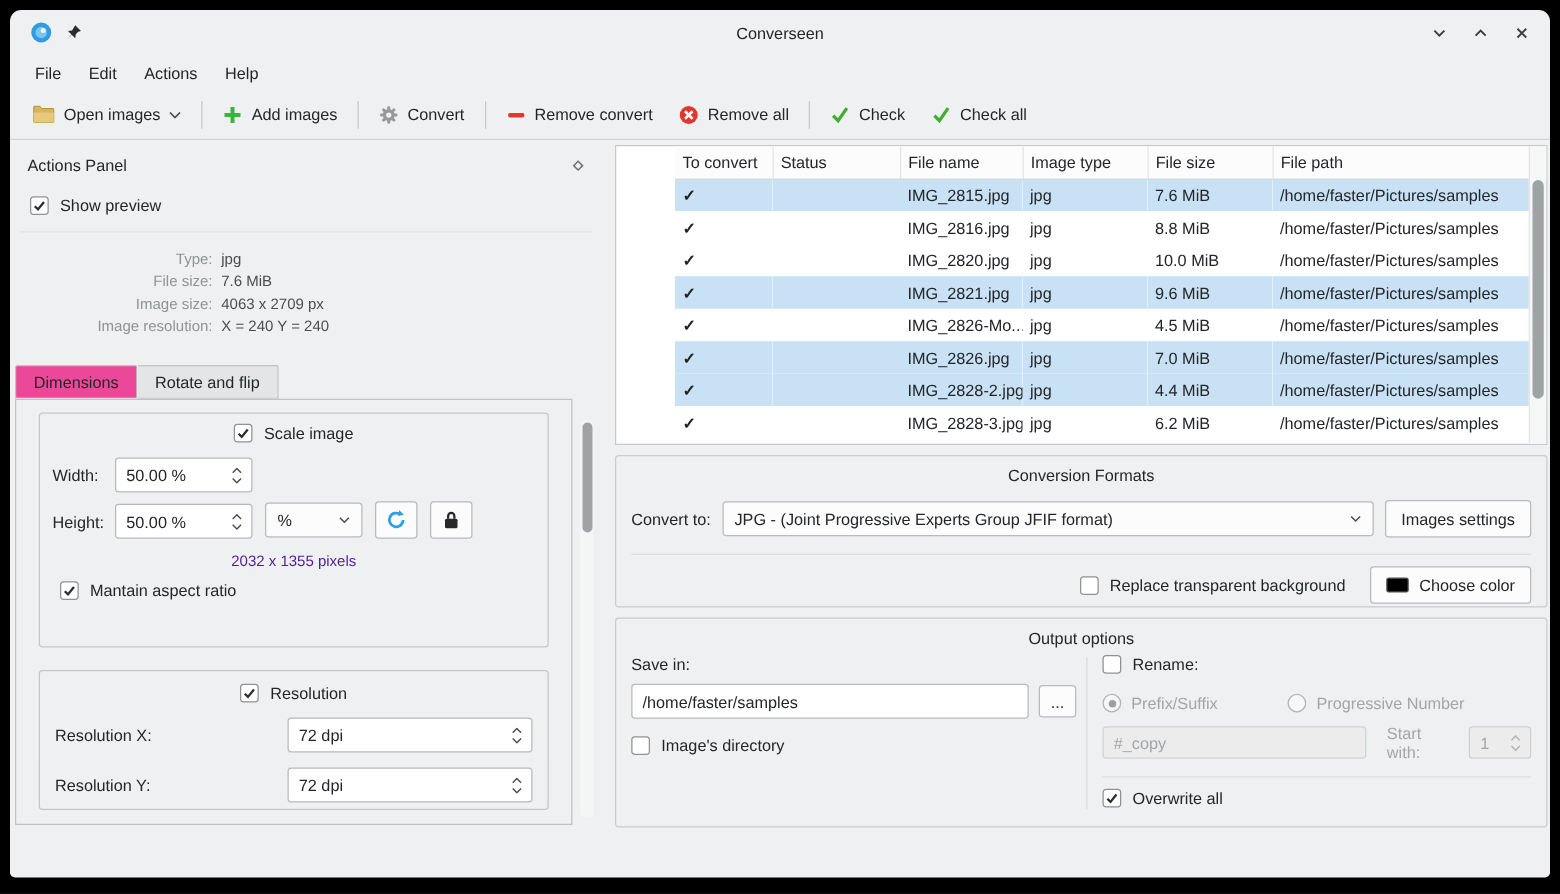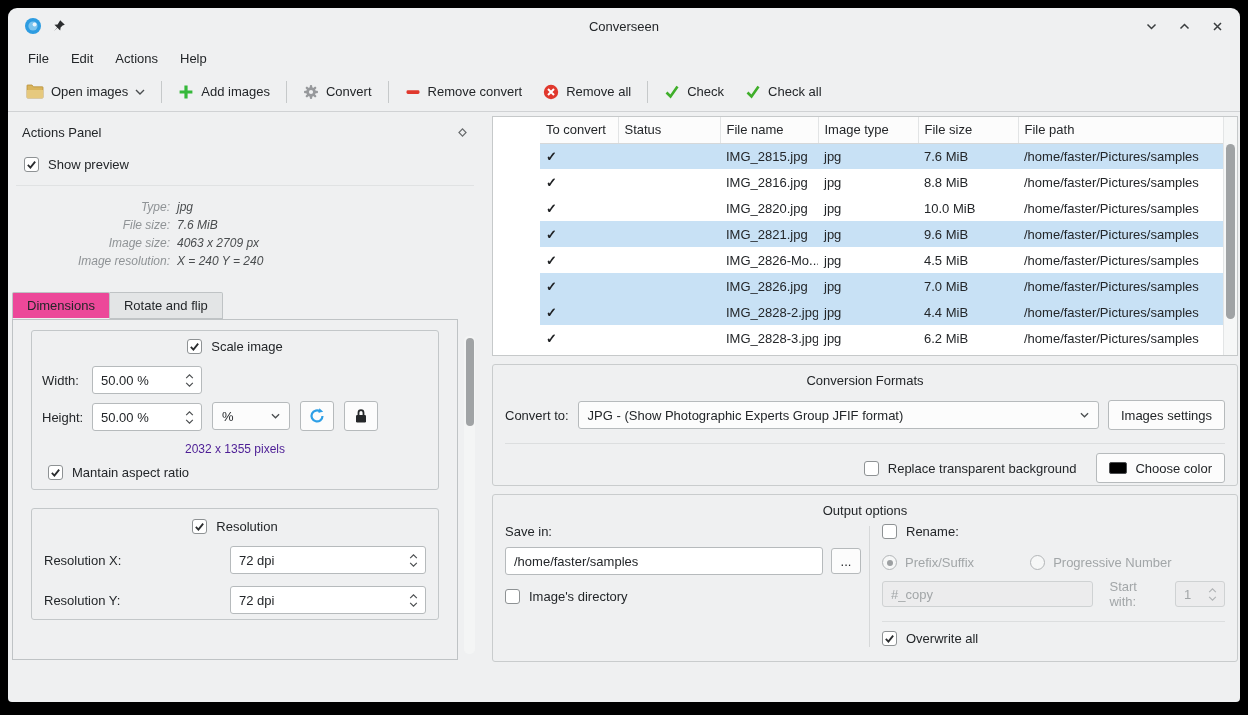--- a/index.html
+++ b/index.html
@@ -39,33 +39,33 @@
   .panel-header { height:24px; display:flex; align-items:center; padding:0 12px; flex:none; }
   .float-icon { margin-left:auto; display:flex; }
   .check-row { display:inline-flex; align-items:center; gap:9px; }
   .cb { width:15px; height:15px; border:1px solid #8e9294; border-radius:3px; background:#fff;
     display:inline-flex; align-items:center; justify-content:center; flex:none; }
   .cb svg { display:none; }
   .cb.checked svg { display:block; }
   .show-preview-wrap { margin:13px 0 0 14px; }
   .panel-sep { height:1px; background:#e0e2e3; margin:12px 6px 0 6px; }
   .info-grid { margin-top:14px; display:grid; grid-template-columns:160px 1fr; column-gap:7px;
-    row-gap:4px; font-size:12px;font-style:italic; }
+    row-gap:4px; font-size:12px; }
   .info-label { text-align:right; color:#8f9396; }
   .info-value { color:#4a4d4f; }
   .tabs { display:flex; margin:24px 0 0 2px; position:relative; z-index:2; flex:none; }
   .tab { height:27px; padding:0 14px; display:flex; align-items:center;
     border:1px solid #bfc3c5; background:#e3e5e6; cursor:default; }
   .tab.active { background:#ec4899; border-bottom-color:#eff0f1; margin-bottom:-1px;
     border-radius:2px 2px 0 0; }
   .tab + .tab { border-left:none; border-radius:0 2px 0 0; }
   .tab-frame { margin:0 22px 0 2px; flex:1; border:1px solid #bfc3c5; padding:10px 18px; }
 
   .groupbox { border:1px solid #c3c7c9; border-radius:3px; }
-  .gb-scale { height:160px; padding:8px 10px; }
+  .gb-scale { height:188px; padding:8px 10px; }
   .gb-res { height:112px; margin-top:18px; padding:6px 12px; }
   .center-check { display:flex; justify-content:center; }
   .scale-grid { display:flex; align-items:flex-end; margin-top:12px; }
   .wh-col { display:grid; grid-template-columns:50px 110px; row-gap:9px; align-items:center; }
   .unit-cluster { display:flex; gap:10px; margin-left:10px; align-items:center; }
   .pixels-text { text-align:center; margin-top:11px; font-size:12px; color:#4c1d95; }
   .aspect-wrap { margin:9px 0 0 6px; }
 
   .spinbox { height:28px; background:#fff; border:1px solid #b6babc; border-radius:3px;
     display:flex; align-items:center; padding:0 5px 0 8px; }
@@ -493,21 +493,21 @@
         <div class="v-scrollbar">
           <div class="thumb"></div>
         </div>
       </div>
 
       <div class="group-section cf">
         <div class="section-title">Conversion Formats</div>
         <div class="cf-row">
           <span>Convert to:</span>
           <div class="combo format-combo">
-            <span>JPG - (Show Photographic Experts Group JFIF format)</span>
+            <span>JPG - (Joint Progressive Experts Group JFIF format)</span>
             <svg class="combo-arrow" width="9" height="6" viewBox="0 0 10 6">
               <path d="M1 1 L5 5 L9 1" fill="none" stroke="#4a4d4f" stroke-width="1.4"></path>
             </svg>
           </div>
           <button class="btn">
             <span>Images settings</span>
           </button>
         </div>
         <div class="cf-sep"></div>
         <div class="cf-bottom">

